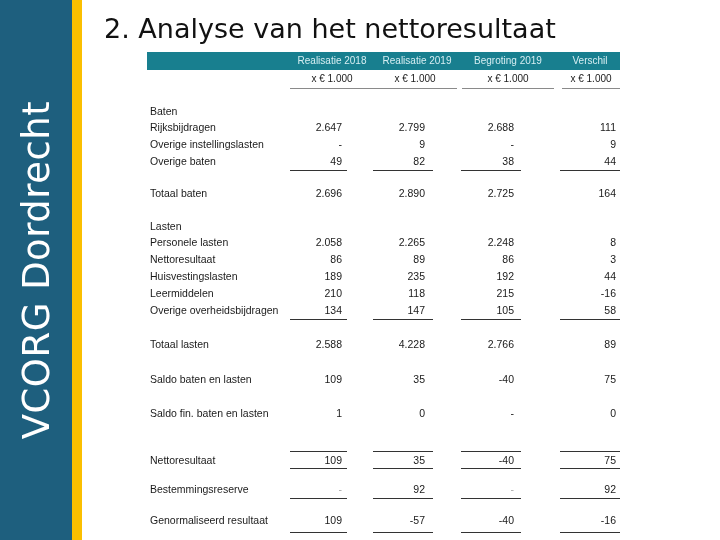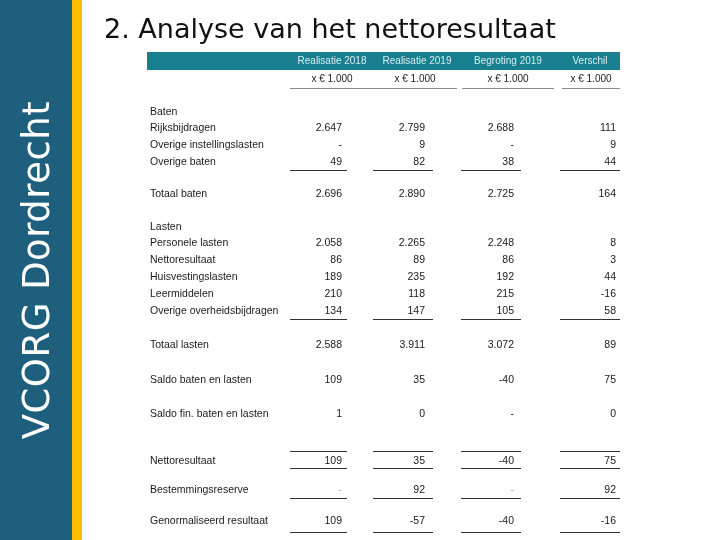--- a/index.html
+++ b/index.html
@@ -169,22 +169,22 @@
     <div class="cell" style="top:252px;left:419px;width:50px">58</div>
   </div>
   <div class="rule" style="left:143px;top:267px;width:57px"></div>
   <div class="rule" style="left:226px;top:267px;width:60px"></div>
   <div class="rule" style="left:314px;top:267px;width:60px"></div>
   <div class="rule" style="left:413px;top:267px;width:60px"></div>
 
   <div>
     <div class="row-label" style="top:286px">Totaal lasten</div>
     <div class="cell" style="top:286px;left:145px;width:50px">2.588</div>
-    <div class="cell" style="top:286px;left:228px;width:50px">3.911</div>
-    <div class="cell" style="top:286px;left:317px;width:50px">3.072</div>
+    <div class="cell" style="top:286px;left:228px;width:50px">4.228</div>
+    <div class="cell" style="top:286px;left:317px;width:50px">2.766</div>
     <div class="cell" style="top:286px;left:419px;width:50px">89</div>
   </div>
 
   <div>
     <div class="row-label" style="top:321px">Saldo baten en lasten</div>
     <div class="cell" style="top:321px;left:145px;width:50px">109</div>
     <div class="cell" style="top:321px;left:228px;width:50px">35</div>
     <div class="cell" style="top:321px;left:317px;width:50px">-40</div>
     <div class="cell" style="top:321px;left:419px;width:50px">75</div>
   </div>

